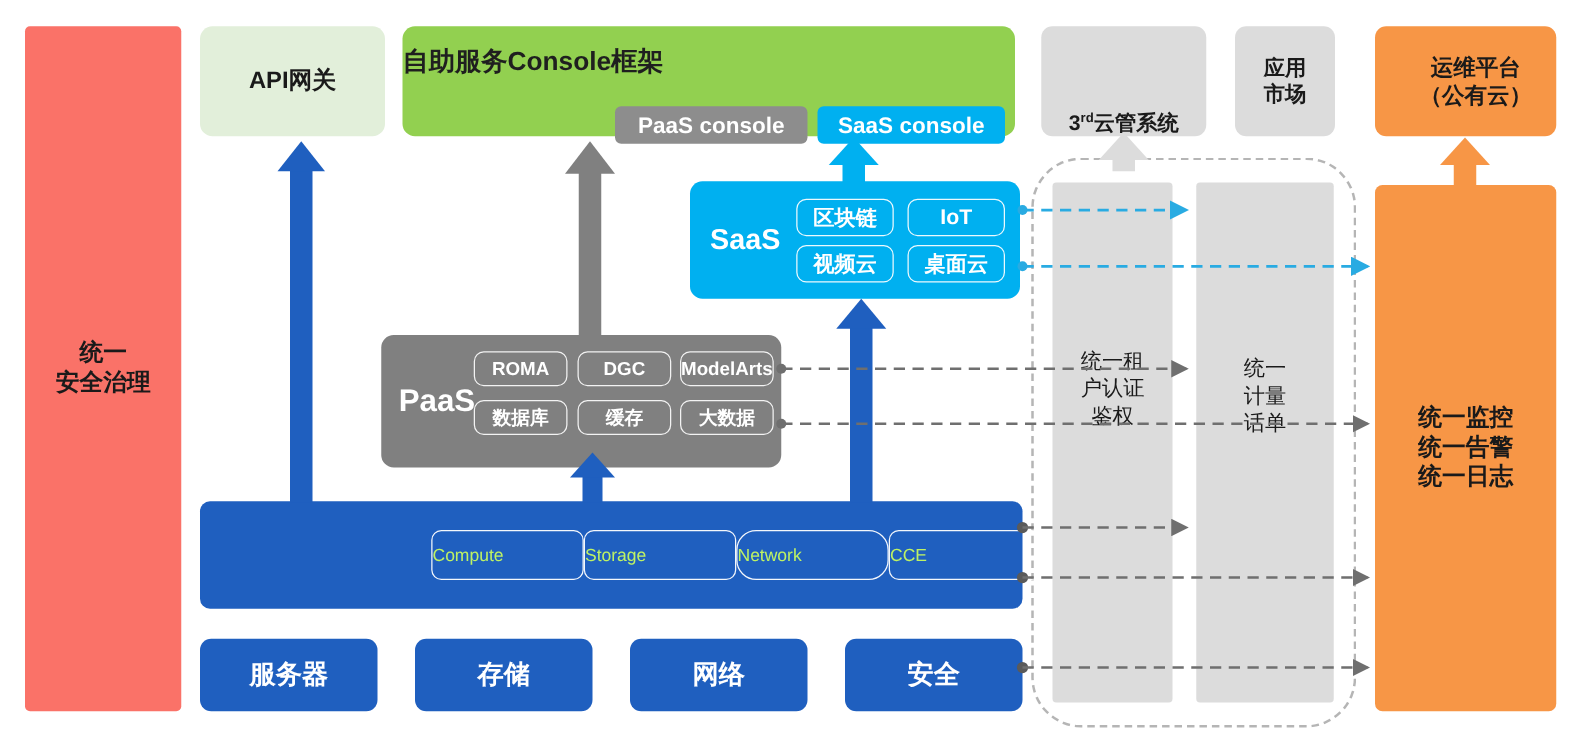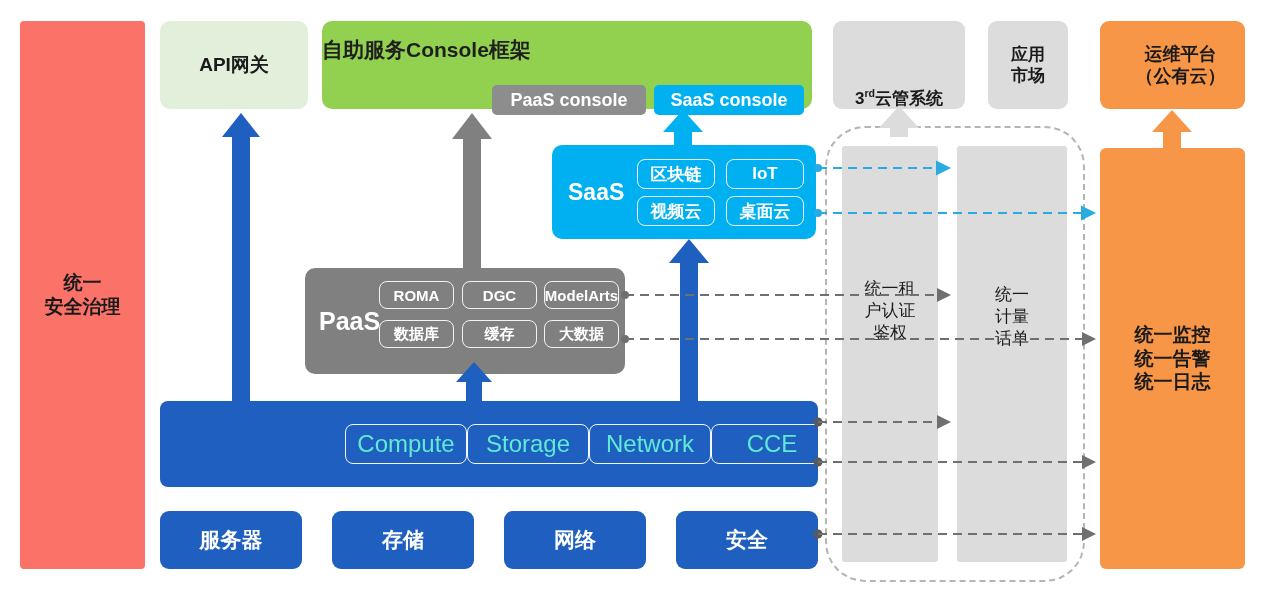--- a/index.html
+++ b/index.html
@@ -47,22 +47,22 @@
               color:#fff;font-size:25px;font-weight:600;}
   .paas-chip{position:absolute;box-sizing:border-box;border:1.5px solid rgba(255,255,255,.9);
              border-radius:8px;display:flex;align-items:center;justify-content:center;
              color:#fff;font-size:15px;font-weight:600;}
 
   
   .infra-bar{background:#1f5fbf;border-radius:8px;display:block;}
   .infra-label{position:absolute;left:18px;top:50%;transform:translateY(-50%);
                color:#fff;font-size:20px;font-weight:600;}
   .infra-chip{position:absolute;box-sizing:border-box;border:1.6px solid rgba(255,255,255,.95);
-              border-radius:8px;display:flex;align-items:center;justify-content:center;
-              color:#5eead4;font-size:24px;font-weight:500;}
+              border-radius:8px;display:flex;align-items:center;justify-content:flex-start;
+              color:#bef264;font-size:14px;font-weight:500;}
   .blue-box{background:#1f5fbf;color:#fff;font-size:21px;font-weight:600;border-radius:9px;}
 
   
   .dashed-region{position:absolute;box-sizing:border-box;border:2.5px dashed #b5b5b5;
                  border-radius:40px;}
   .gcol{position:absolute;background:#dcdcdc;border-radius:3px;}
   .gcol-label{position:absolute;left:0;right:0;text-align:center;
               color:#1a1a1a;font-size:17px;font-weight:400;line-height:1.3;}
 
   
@@ -154,21 +154,21 @@
       </div>
   </div>
 
   <div class="infra-bar" style="position:absolute;left:160px;top:401px;width:658px;height:86px;">
     <div class="infra-chip" style="left:185px;top:23px;width:122px;height:40px;">
       <span>Compute</span>
       </div>
     <div class="infra-chip" style="left:307px;top:23px;width:122px;height:40px;">
       <span>Storage</span>
       </div>
-    <div class="infra-chip" style="left:429px;top:23px;width:122px;height:40px;">
+    <div class="infra-chip" style="left:429px;top:23px;width:122px;height:40px;border-radius:16px;">
       <span>Network</span>
       </div>
     <div class="infra-chip" style="left:551px;top:23px;width:122px;height:40px;">
       <span>CCE</span>
       </div>
   </div>
 
   <div class="box blue-box" style="left:160px;top:511px;width:142px;height:58px;">
     <span>服务器</span>
     </div>

